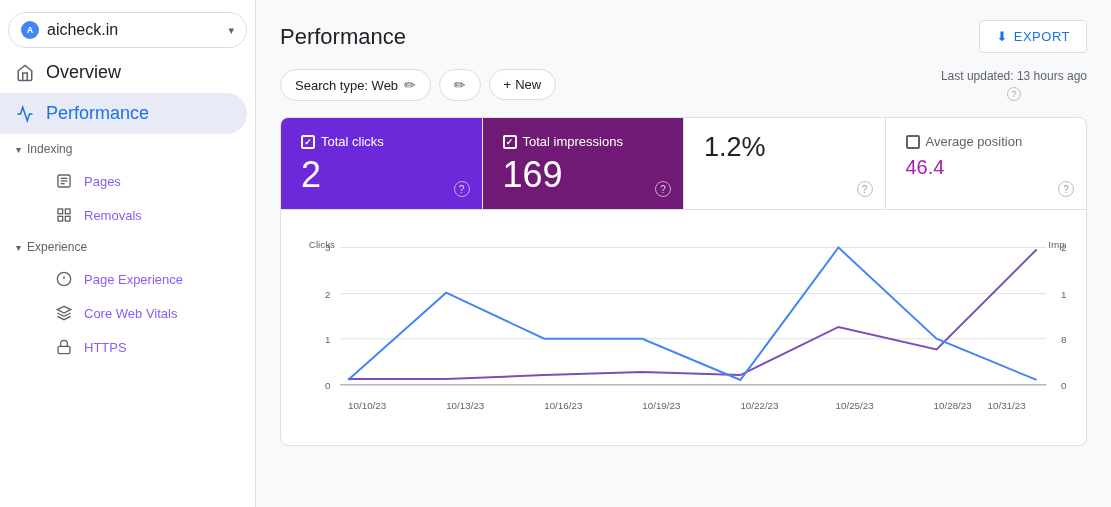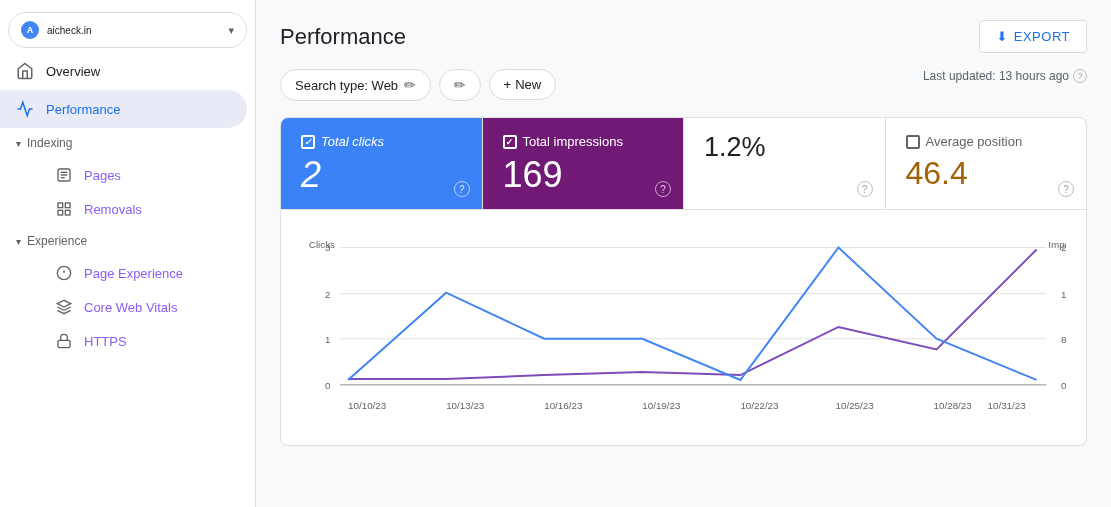--- a/index.html
+++ b/index.html
@@ -26,33 +26,33 @@
       cursor: pointer;
       gap: 8px;
     }
     .site-selector-icon {
       width: 18px; height: 18px;
       border-radius: 50%;
       background: #4285f4;
       display: flex; align-items: center; justify-content: center;
       color: #fff; font-size: 9px; font-weight: bold;
     }
-    .site-selector-text { flex: 1; font-size: 10px; color: #202124; }
+    .site-selector-text { flex: 1; font-size: 16px; color: #202124; }
     .site-selector-arrow { color: #5f6368; font-size: 11px; }
 
     .nav-item {
       display: flex;
       align-items: center;
       padding: 10px 16px;
       cursor: pointer;
       border-radius: 0 24px 24px 0;
       margin-right: 8px;
       gap: 12px;
       color: #202124;
-      font-size: 13px;
+      font-size: 18px;
       font-weight: 500;
     }
     .nav-item.active { background: #e8eaf6; color: #1a73e8; }
     .nav-item .nav-icon { width: 18px; height: 18px; color: #5f6368; flex-shrink: 0; }
     .nav-item.active .nav-icon { color: #1a73e8; }
 
     .nav-section-header {
       display: flex;
       align-items: center;
       padding: 8px 16px;
@@ -139,41 +139,42 @@
       color: #202124;
       font-weight: 500;
     }
     .last-updated {
       margin-left: auto;
       font-size: 12px;
       color: #5f6368;
       display: flex;
       align-items: center;
       gap: 4px;
+      flex-direction: column;
     }
 
     
     .metrics-container {
       background: #fff;
       border-radius: 8px;
       border: 1px solid #e0e0e0;
       overflow: hidden;
     }
     .metrics-cards {
       display: flex;
       border-bottom: 1px solid #e0e0e0;
     }
     .metric-card {
       flex: 1;
       padding: 16px 20px;
       border-right: 1px solid #e0e0e0;
       position: relative;
     }
     .metric-card:last-child { border-right: none; }
-    .metric-card.active-blue { background: #3b82f6; font-style: italic; }
+    .metric-card.active-blue { background: #6d28d9; }
     .metric-card.active-purple { background: #701a75; }
 
     .metric-label {
       display: flex;
       align-items: center;
       gap: 6px;
       font-size: 13px;
       color: #5f6368;
       margin-bottom: 8px;
     }
@@ -381,21 +382,21 @@
       <div class="metric-card">
         <div class="metric-value" style="color:#202124;font-size:27px;">1.2%</div>
         <div class="metric-help" style="border-color:#bdbdbd;color:#9e9e9e;">?</div>
       </div>
 
       <div class="metric-card">
         <div class="metric-label">
           <span class="metric-checkbox"></span>
           <span>Average position</span>
         </div>
-        <div class="metric-value" style="color:#a16207;font-size:32px;">46.4</div>
+        <div class="metric-value" style="color:#a21caf;font-size:20px;">46.4</div>
         <div class="metric-help" style="border-color:#bdbdbd;color:#9e9e9e;">?</div>
       </div>
     </div>
 
     <div class="chart-area">
       <svg class="chart" viewBox="0 0 780 200" preserveAspectRatio="xMidYMid meet">
 
         <line x1="40" y1="20" x2="760" y2="20" stroke="#e0e0e0" stroke-width="1"></line>
         <line x1="40" y1="67" x2="760" y2="67" stroke="#e0e0e0" stroke-width="1"></line>
         <line x1="40" y1="113" x2="760" y2="113" stroke="#e0e0e0" stroke-width="1"></line>

